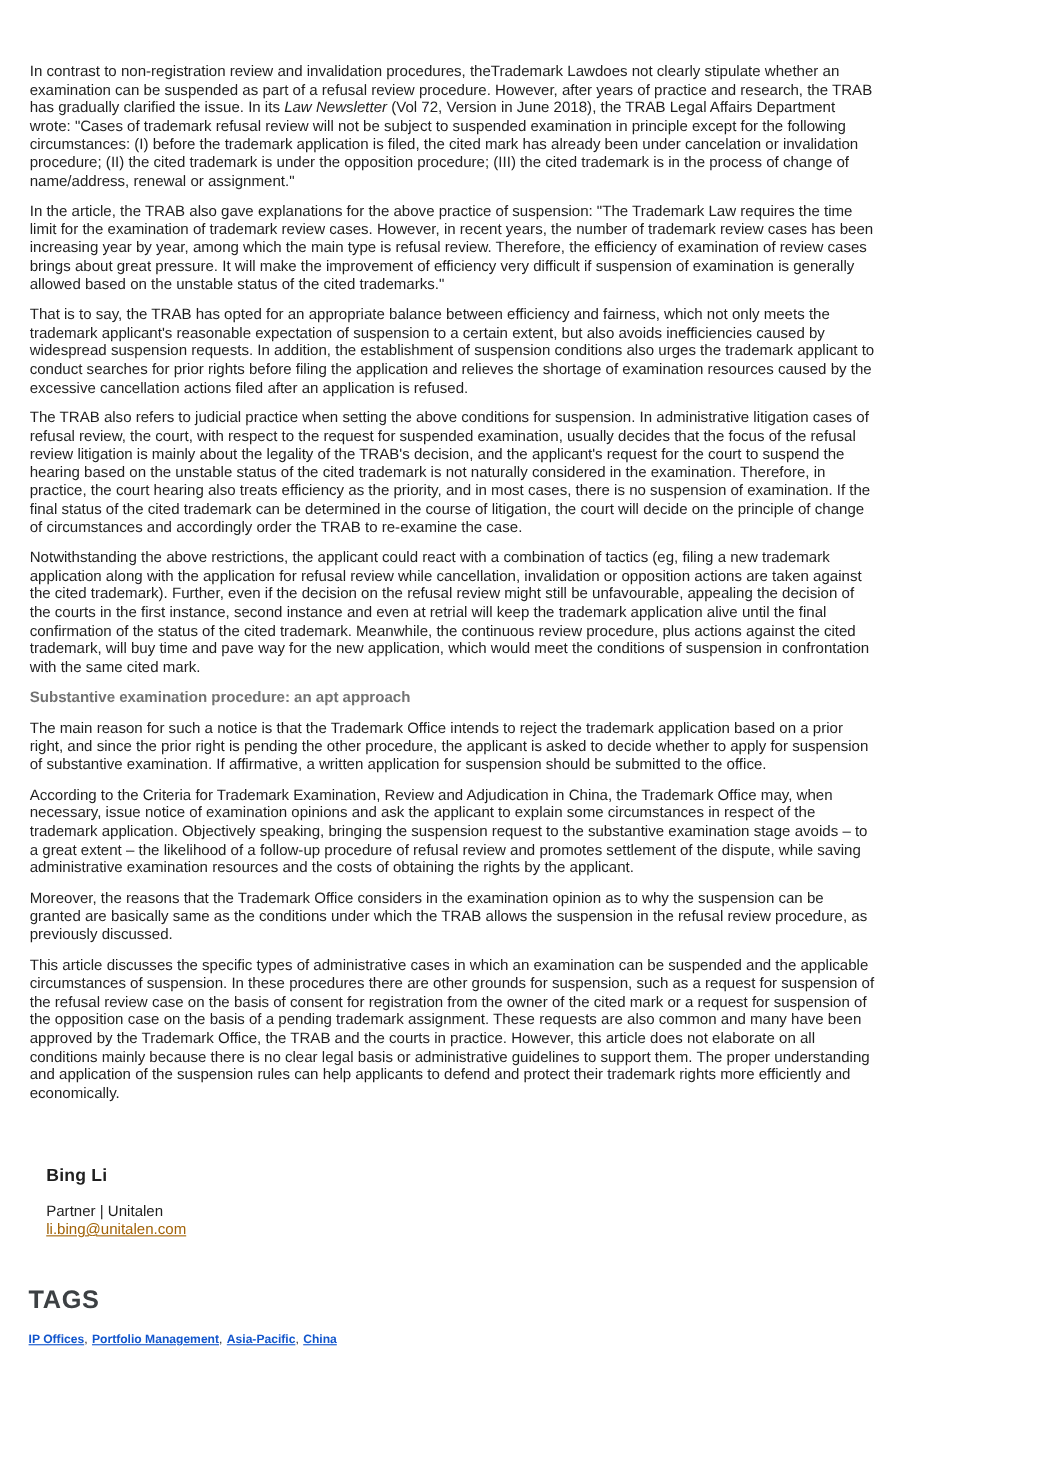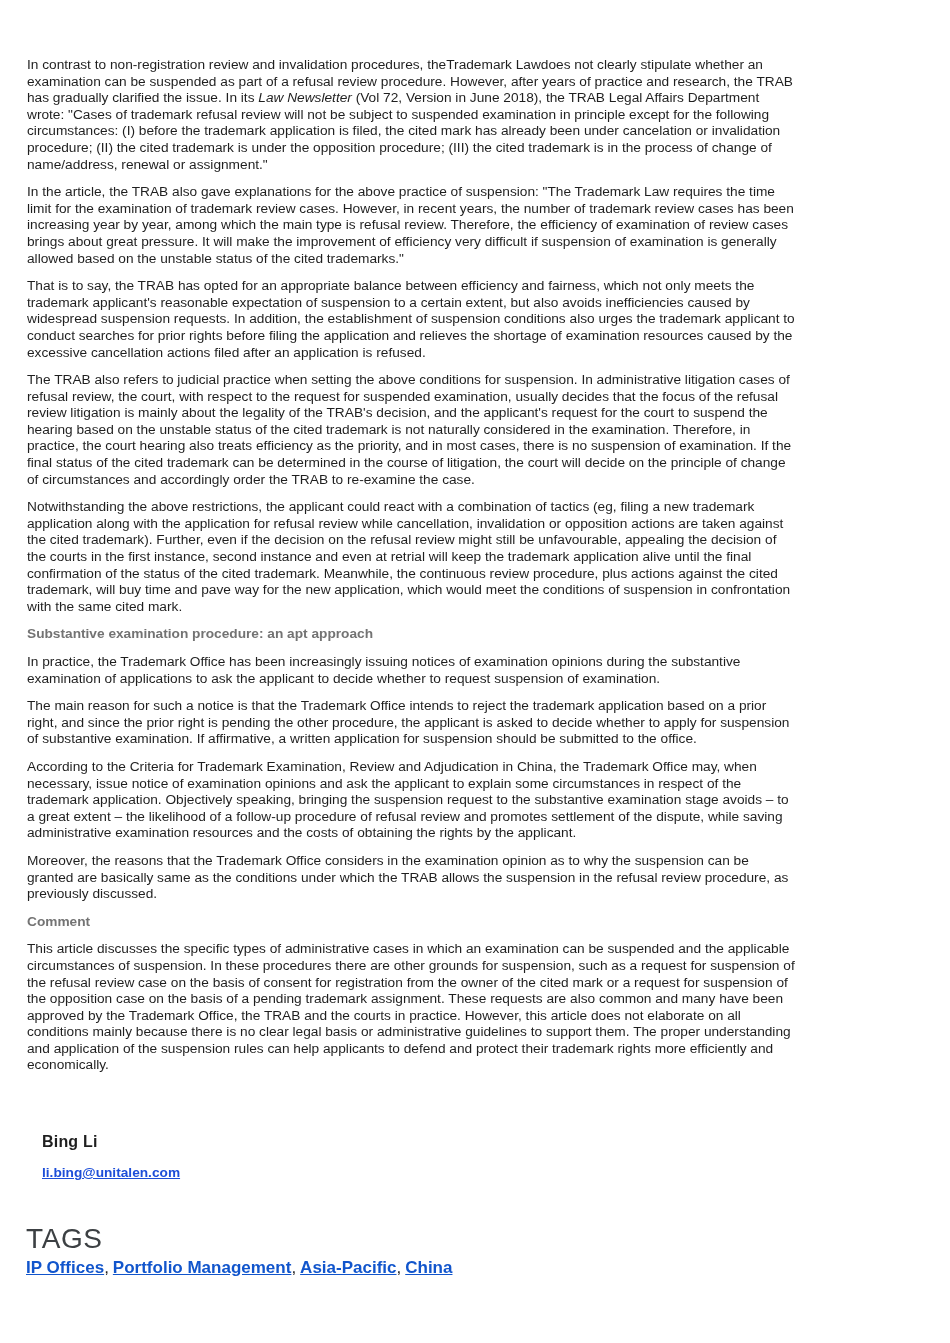--- a/index.html
+++ b/index.html
@@ -43,37 +43,37 @@
     color: #1f1f1f;
     margin: 0 0 13px 0;
     letter-spacing: 0.2px;
   }
   .author-line {
     font-size: 13.7px;
     line-height: 17px;
     color: #1f1f1f;
   }
   .author-email-link {
-    color: #1d4ed8;
-    font-weight: bold;
+    color: #a16207;
+    font-weight: normal;
     text-decoration: underline;
     cursor: pointer;
   }
   .tags-section {
     padding: 42px 27px 0 26px;
   }
   .tags-heading {
-    font-size: 28px;
-    font-weight: 400;
+    font-size: 23px;
+    font-weight: 700;
     color: #3c4043;
     letter-spacing: 0.6px;
-    margin: 0 0 4px 0;
+    margin: 0 0 15px 0;
   }
   .tags-line {
-    font-size: 17px;
+    font-size: 11px;
     line-height: 17px;
     color: #1f1f1f;
   }
   .tag-link {
     color: #1155cc;
     font-weight: bold;
     text-decoration: underline;
     cursor: pointer;
   }
   .tag-sep {
@@ -86,30 +86,29 @@
 
 <div class="page">
 
   <div class="article">
     <p><span>In contrast to non-registration review and invalidation procedures, theTrademark Lawdoes not clearly stipulate whether an examination can be suspended as part of a refusal review procedure. However, after years of practice and research, the TRAB has gradually clarified the issue. In its </span><span class="italic-title">Law Newsletter</span><span> (Vol 72, Version in June 2018), the TRAB Legal Affairs Department wrote: "Cases of trademark refusal review will not be subject to suspended examination in principle except for the following circumstances: (I) before the trademark application is filed, the cited mark has already been under cancelation or invalidation procedure; (II) the cited trademark is under the opposition procedure; (III) the cited trademark is in the process of change of name/address, renewal or assignment."</span></p>
     <p>In the article, the TRAB also gave explanations for the above practice of suspension: "The Trademark Law requires the time limit for the examination of trademark review cases. However, in recent years, the number of trademark review cases has been increasing year by year, among which the main type is refusal review. Therefore, the efficiency of examination of review cases brings about great pressure. It will make the improvement of efficiency very difficult if suspension of examination is generally allowed based on the unstable status of the cited trademarks."</p>
     <p>That is to say, the TRAB has opted for an appropriate balance between efficiency and fairness, which not only meets the trademark applicant's reasonable expectation of suspension to a certain extent, but also avoids inefficiencies caused by widespread suspension requests. In addition, the establishment of suspension conditions also urges the trademark applicant to conduct searches for prior rights before filing the application and relieves the shortage of examination resources caused by the excessive cancellation actions filed after an application is refused.</p>
     <p>The TRAB also refers to judicial practice when setting the above conditions for suspension. In administrative litigation cases of refusal review, the court, with respect to the request for suspended examination, usually decides that the focus of the refusal review litigation is mainly about the legality of the TRAB's decision, and the applicant's request for the court to suspend the hearing based on the unstable status of the cited trademark is not naturally considered in the examination. Therefore, in practice, the court hearing also treats efficiency as the priority, and in most cases, there is no suspension of examination. If the final status of the cited trademark can be determined in the course of litigation, the court will decide on the principle of change of circumstances and accordingly order the TRAB to re-examine the case.</p>
     <p>Notwithstanding the above restrictions, the applicant could react with a combination of tactics (eg, filing a new trademark application along with the application for refusal review while cancellation, invalidation or opposition actions are taken against the cited trademark). Further, even if the decision on the refusal review might still be unfavourable, appealing the decision of the courts in the first instance, second instance and even at retrial will keep the trademark application alive until the final confirmation of the status of the cited trademark. Meanwhile, the continuous review procedure, plus actions against the cited trademark, will buy time and pave way for the new application, which would meet the conditions of suspension in confrontation with the same cited mark.</p>
     <h3 class="section-heading">Substantive examination procedure: an apt approach</h3>
-    <p>In practice, the Trademark Office has been increasingly issuing notices of examination opinions during the substantive examination of applications to ask the applicant to decide whether to request suspension of examination.</p>
     <p>The main reason for such a notice is that the Trademark Office intends to reject the trademark application based on a prior right, and since the prior right is pending the other procedure, the applicant is asked to decide whether to apply for suspension of substantive examination. If affirmative, a written application for suspension should be submitted to the office.</p>
     <p>According to the Criteria for Trademark Examination, Review and Adjudication in China, the Trademark Office may, when necessary, issue notice of examination opinions and ask the applicant to explain some circumstances in respect of the trademark application. Objectively speaking, bringing the suspension request to the substantive examination stage avoids – to a great extent – the likelihood of a follow-up procedure of refusal review and promotes settlement of the dispute, while saving administrative examination resources and the costs of obtaining the rights by the applicant.</p>
     <p>Moreover, the reasons that the Trademark Office considers in the examination opinion as to why the suspension can be granted are basically same as the conditions under which the TRAB allows the suspension in the refusal review procedure, as previously discussed.</p>
-    <h3 class="section-heading">Comment</h3>
     <p>This article discusses the specific types of administrative cases in which an examination can be suspended and the applicable circumstances of suspension. In these procedures there are other grounds for suspension, such as a request for suspension of the refusal review case on the basis of consent for registration from the owner of the cited mark or a request for suspension of the opposition case on the basis of a pending trademark assignment. These requests are also common and many have been approved by the Trademark Office, the TRAB and the courts in practice. However, this article does not elaborate on all conditions mainly because there is no clear legal basis or administrative guidelines to support them. The proper understanding and application of the suspension rules can help applicants to defend and protect their trademark rights more efficiently and economically.</p>
   </div>
 
   <div class="author-block">
     <div class="author-name">Bing Li</div>
+    <div class="author-line">Partner | Unitalen</div>
     <div class="author-line"><a class="author-email-link">li.bing@unitalen.com</a></div>
   </div>
 
   <div class="tags-section">
     <div class="tags-heading">TAGS</div>
     <div class="tags-line"><a class="tag-link">IP Offices</a><span class="tag-sep">,</span><a class="tag-link">Portfolio Management</a><span class="tag-sep">,</span><a class="tag-link">Asia-Pacific</a><span class="tag-sep">,</span><a class="tag-link">China</a></div>
   </div>
 
 </div>
 

